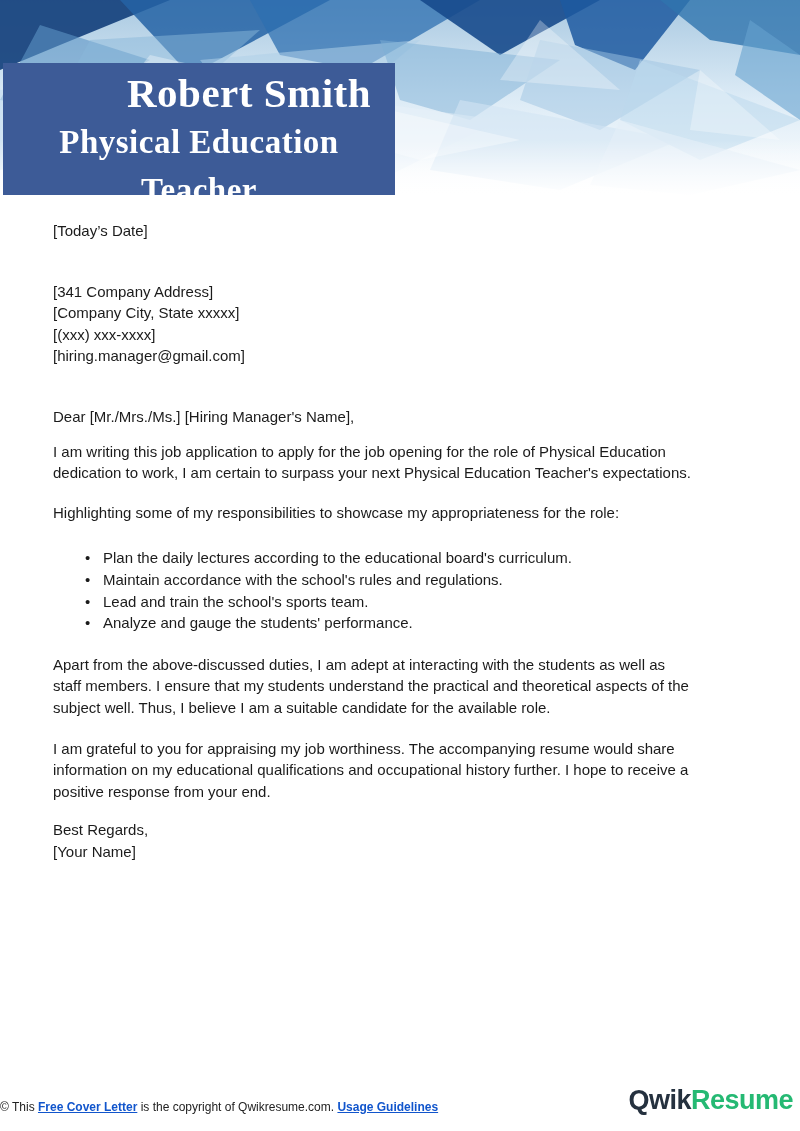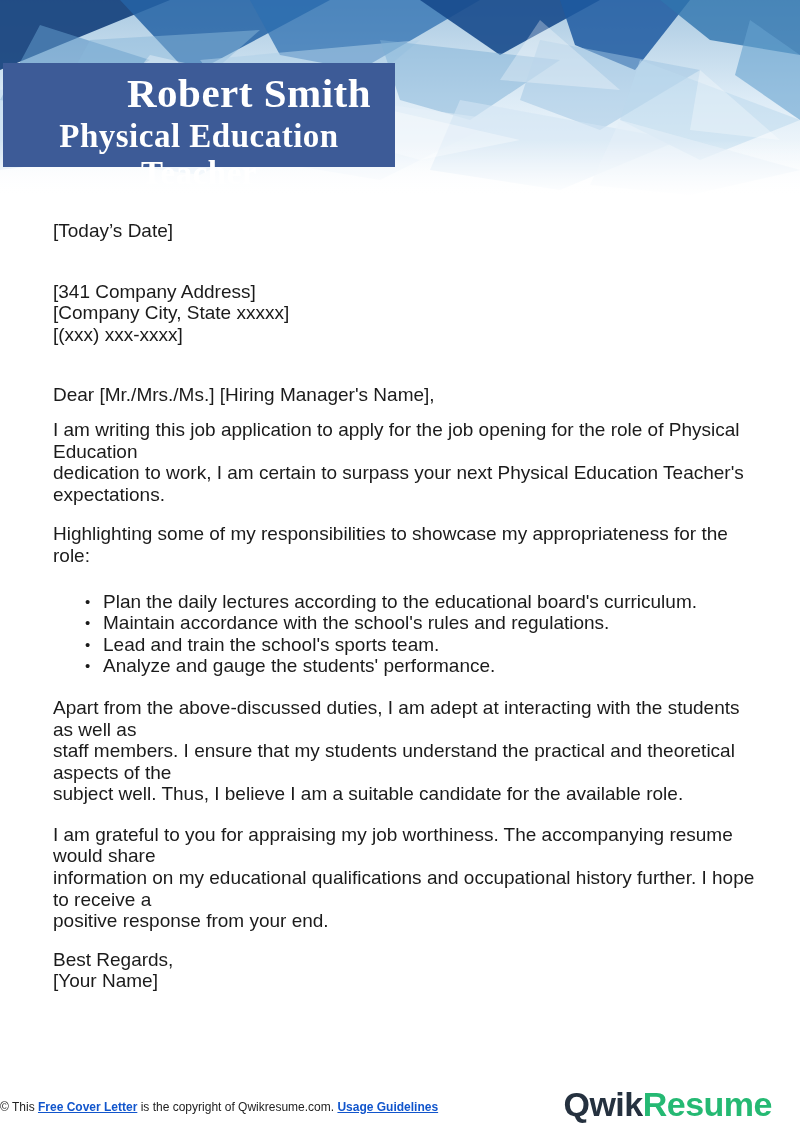--- a/index.html
+++ b/index.html
@@ -8,47 +8,47 @@
   .page {
     position: relative; width: 800px; height: 1131px;
     background: #ffffff; overflow: hidden;
   }
 
   
   .header { position: relative; width: 800px; height: 195px; }
   .header svg { display: block; width: 800px; height: 195px; }
   .name-banner {
     position: absolute; left: 3px; top: 63px;
-    width: 392px; height: 104px;
+    width: 392px; height: 132px;
     background: #3d5b97;
     color: #ffffff;
     font-family: "Liberation Serif", "DejaVu Serif", serif;
     font-weight: bold;
     text-align: center;
   }
   .person-name {
     margin-top: 7px; padding-left: 100px;
     font-size: 41px; line-height: 46px;
     letter-spacing: 0.5px;
   }
   .person-title {
     margin-top: 2px;
-    font-size: 33px; line-height: 37px;
+    font-size: 33px; line-height: 48px;
     letter-spacing: 0.5px;
   }
 
   
   .letter {
     position: relative;
     padding: 25px 45px 0 53px;
     width: 800px;
     color: #1b1b1b;
     font-size: 15px; line-height: 21.6px;
   }
-  .letter p, .letter .tline, .letter li { font-size: 19px; line-height: 21.6px; }
+  .letter p, .letter .tline, .letter li { font-size: 15px; line-height: 21.6px; }
   .date-line { margin: 0; }
   .address-block { margin-top: 39px; }
   .salutation { margin-top: 39px; }
   .para-intro { margin-top: 13px; }
   .highlight-lead { margin-top: 18px; }
   ul.duties {
     margin-top: 24px; margin-left: 32px;
     list-style: none;
   }
   ul.duties li { position: relative; padding-left: 18px; }
@@ -67,22 +67,22 @@
   .footer-text {
     position: absolute; left: 0; top: 20px; width: 740px;
     text-align: left;
     font-size: 12px; color: #222222;
   }
   .footer-link {
     color: #1155cc; font-weight: bold;
     text-decoration: underline; cursor: pointer;
   }
   .logo {
-    position: absolute; right: 28px; top: 5px;
-    font-size: 34px; font-weight: bold; letter-spacing: -0.5px;
+    position: absolute; right: 7px; top: 5px;
+    font-size: 27px; font-weight: bold; letter-spacing: -0.5px;
     cursor: pointer; white-space: nowrap;
   }
   .logo-qwik { color: #25313f; }
   .logo-resume { color: #25b973; }
 </style>
 </head>
 <body>
 
 <div class="page">
 
@@ -129,20 +129,21 @@
     </div>
   </div>
 
   <div class="letter">
     <p class="date-line">[Today’s Date]</p>
 
     <div class="address-block">
         <p class="tline">[341 Company Address]</p>
         <p class="tline">[Company City, State xxxxx]</p>
         <p class="tline">[(xxx) xxx-xxxx]</p>
+        <p class="tline">[hiring.manager@gmail.com]</p>
       </div>
 
     <p class="salutation">Dear [Mr./Mrs./Ms.] [Hiring Manager's Name],</p>
 
     <div class="para-intro">
         <div class="tline">I am writing this job application to apply for the job opening for the role of Physical Education</div>
         <div class="tline">dedication to work, I am certain to surpass your next Physical Education Teacher's expectations.</div>
       </div>
 
     <p class="highlight-lead">Highlighting some of my responsibilities to showcase my appropriateness for the role:</p>

